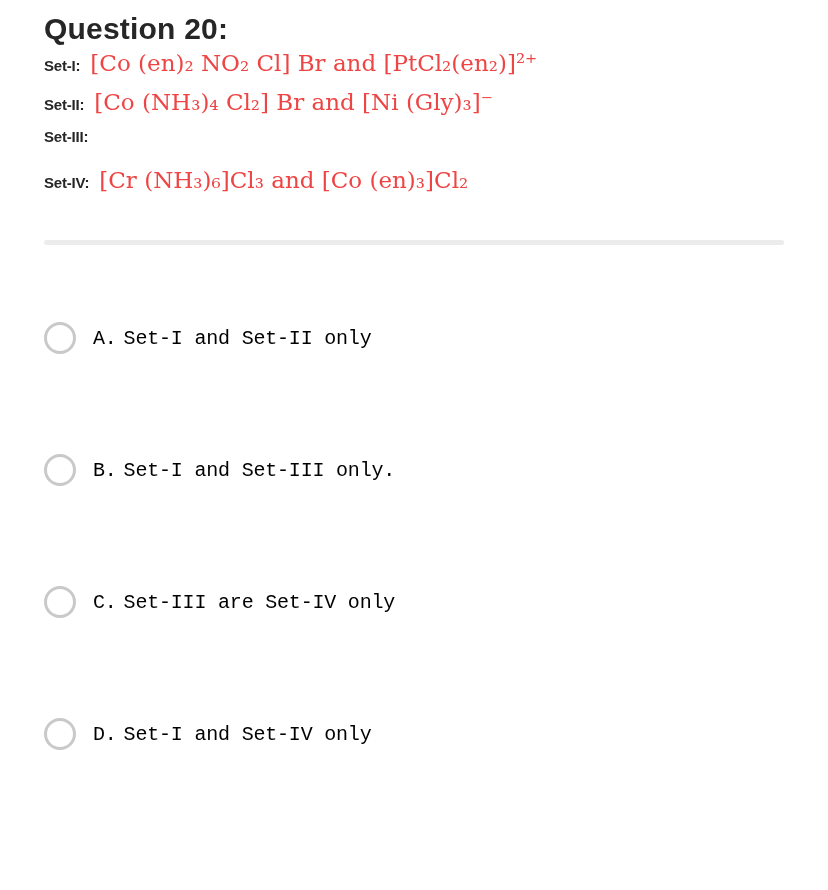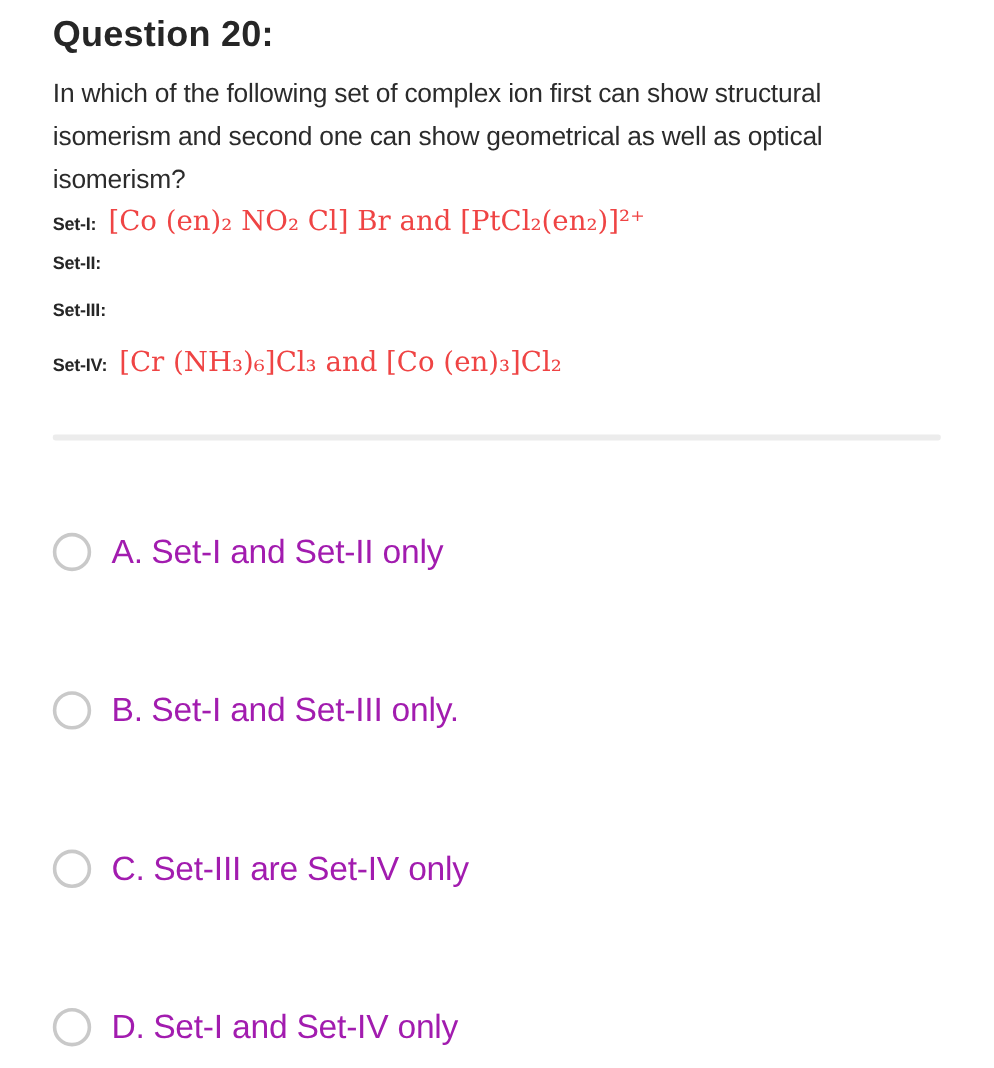--- a/index.html
+++ b/index.html
@@ -71,47 +71,44 @@
     width: 32px;
     height: 32px;
     box-sizing: border-box;
     border: 3.5px solid #c9c9c9;
     border-radius: 50%;
     background: #ffffff;
     flex: 0 0 auto;
   }
   .option-label {
     margin-left: 17px;
-    font-size: 28px;
+    font-size: 20px;
     letter-spacing: -0.2px;
-    color: #a21caf;
+    color: #000000;
     white-space: nowrap;
+    font-family: Liberation Mono, monospace;
   }
   .option-letter { margin-right: 7px; }
 </style>
 </head>
 <body>
 
 <div class="page">
 
   <h1 class="title">Question 20:</h1>
 
-  <div class="question">
-    <div class="qline">In which of the following set of complex ion first can show structural</div>
-    <div class="qline">isomerism and second one can show geometrical as well as optical</div>
-    <div class="qline">isomerism?</div>
-  </div>
 
   <div class="sets">
     <div class="set-row">
       <span class="set-label">Set-I:</span>
       <span class="set-formula">[Co (en)₂ NO₂ Cl] Br and [PtCl₂(en₂)]²⁺</span>
     </div>
     <div class="set-row">
       <span class="set-label">Set-II:</span>
+      <span class="set-formula">[Co (NH₃)₄ Cl₂] Br and [Ni (Gly)₃]⁻</span>
     </div>
     <div class="set-row">
       <span class="set-label">Set-III:</span>
     </div>
     <div class="set-row">
       <span class="set-label">Set-IV:</span>
       <span class="set-formula">[Cr (NH₃)₆]Cl₃  and [Co (en)₃]Cl₂</span>
     </div>
   </div>
 

